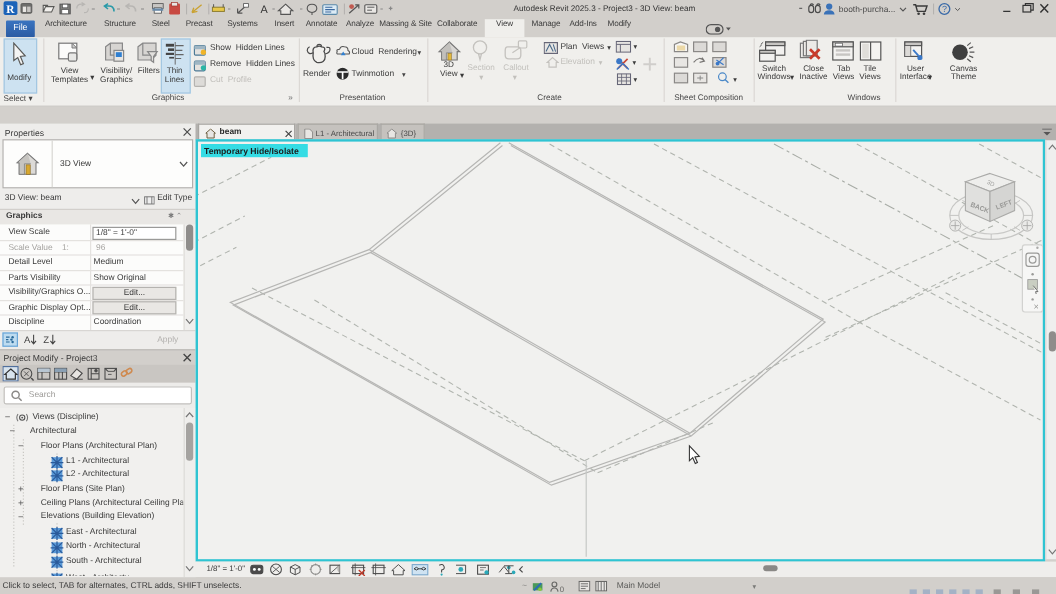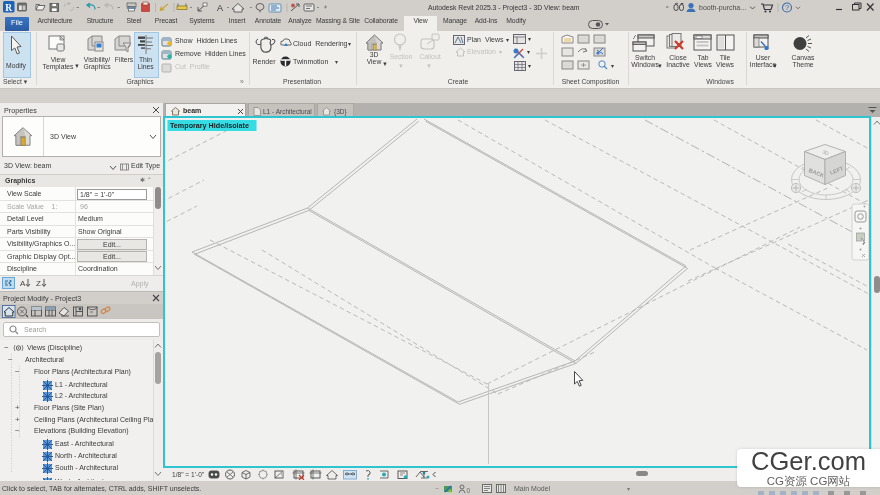--- a/index.html
+++ b/index.html
@@ -734,17 +734,13 @@
           <rect x="24" y="0" width="6" height="5"></rect>
           <rect x="35" y="0" width="6" height="5"></rect>
           <rect x="46" y="0" width="6" height="5"></rect>
           <rect x="57" y="0" width="6" height="5"></rect>
           <rect x="72" y="0" width="6" height="5" fill="#9a9896"></rect>
           <rect x="88" y="0" width="6" height="5" fill="#9a9896"></rect>
           <rect x="104" y="0" width="6" height="5" fill="#9a9896"></rect>
         </g>
       </svg>
   </div>
-  <div class="wm">
-      <div class="wm1">CGer.com</div>
-      <div class="wm2">CG资源 CG网站</div>
-    </div>
 </div>
 
 </body></html>

